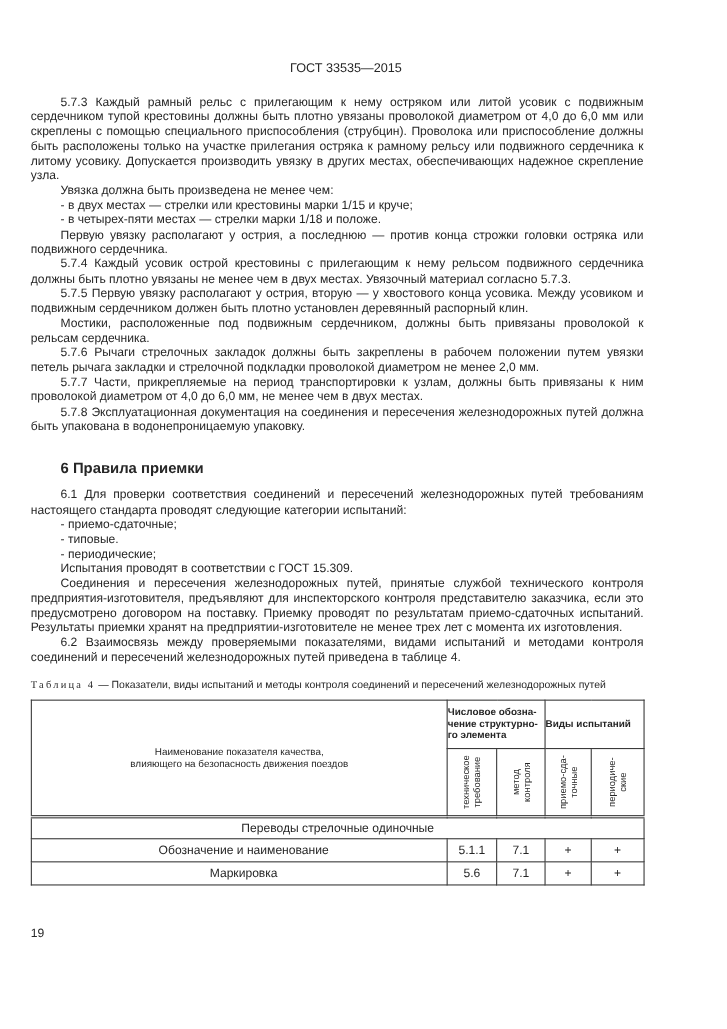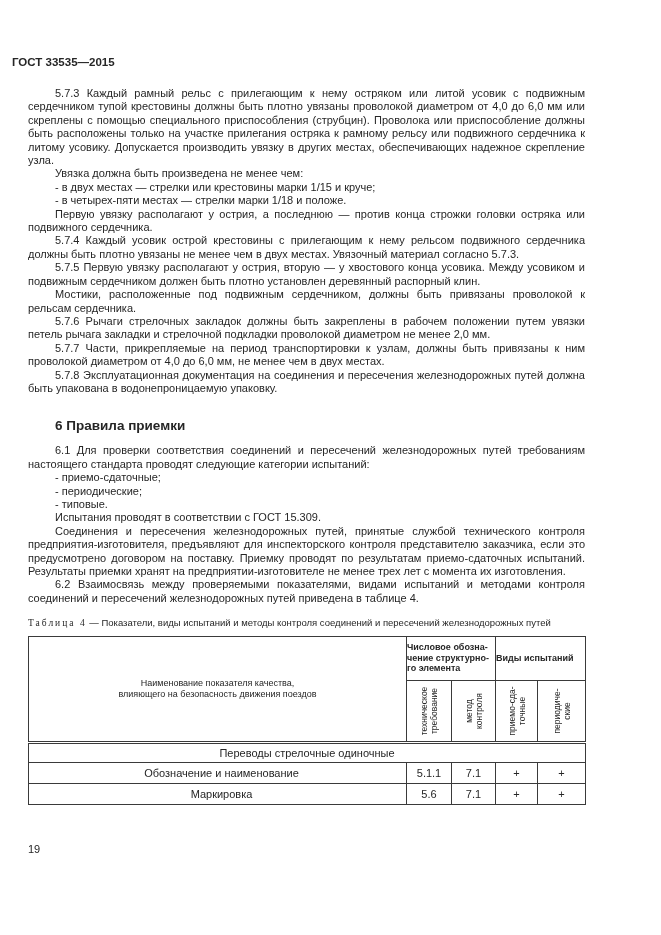--- a/index.html
+++ b/index.html
@@ -8,24 +8,24 @@
     width: 661px;
     height: 935px;
     background: #ffffff;
     font-family: "Liberation Sans", sans-serif;
     color: #262626;
     overflow: hidden;
   }
   .doc-header {
     position: absolute;
     top: 56px;
-    left: 12px;
-    width: 557px;
-    text-align: left;
-    font-weight: bold;
+    left: 36px;
+    width: 557px;
+    text-align: center;
+    font-weight: normal;
     font-size: 11.5px;
   }
   .content {
     position: absolute;
     top: 87px;
     left: 28px;
     width: 557px;
   }
   .para {
     font-size: 11px;
@@ -127,22 +127,22 @@
     <p class="para">5.7.5 Первую увязку располагают у острия, вторую — у хвостового конца усовика. Между усовиком и подвижным сердечником должен быть плотно установлен деревянный распорный клин.</p>
     <p class="para">Мостики, расположенные под подвижным сердечником, должны быть привязаны проволокой к рельсам сердечника.</p>
     <p class="para">5.7.6 Рычаги стрелочных закладок должны быть закреплены в рабочем положении путем увязки петель рычага закладки и стрелочной подкладки проволокой диаметром не менее 2,0 мм.</p>
     <p class="para">5.7.7 Части, прикрепляемые на период транспортировки к узлам, должны быть привязаны к ним проволокой диаметром от 4,0 до 6,0 мм, не менее чем в двух местах.</p>
     <p class="para">5.7.8 Эксплуатационная документация на соединения и пересечения железнодорожных путей должна быть упакована в водонепроницаемую упаковку.</p>
 
     <div class="section-heading">6 Правила приемки</div>
 
     <p class="para">6.1 Для проверки соответствия соединений и пересечений железнодорожных путей требованиям настоящего стандарта проводят следующие категории испытаний:</p>
     <p class="para">- приемо-сдаточные;</p>
+    <p class="para">- типовые.</p>
     <p class="para">- периодические;</p>
-    <p class="para">- типовые.</p>
     <p class="para">Испытания проводят в соответствии с ГОСТ 15.309.</p>
     <p class="para">Соединения и пересечения железнодорожных путей, принятые службой технического контроля предприятия-изготовителя, предъявляют для инспекторского контроля представителю заказчика, если это предусмотрено договором на поставку. Приемку проводят по результатам приемо-сдаточных испытаний. Результаты приемки хранят на предприятии-изготовителе не менее трех лет с момента их изготовления.</p>
     <p class="para">6.2 Взаимосвязь между проверяемыми показателями, видами испытаний и методами контроля соединений и пересечений железнодорожных путей приведена в таблице 4.</p>
 
     <div class="table-caption">
       <span class="cap-label">Таблица 4</span>
       <span class="cap-text">— Показатели, виды испытаний и методы контроля соединений и пересечений железнодорожных путей</span>
     </div>
 
     <table class="gost">

